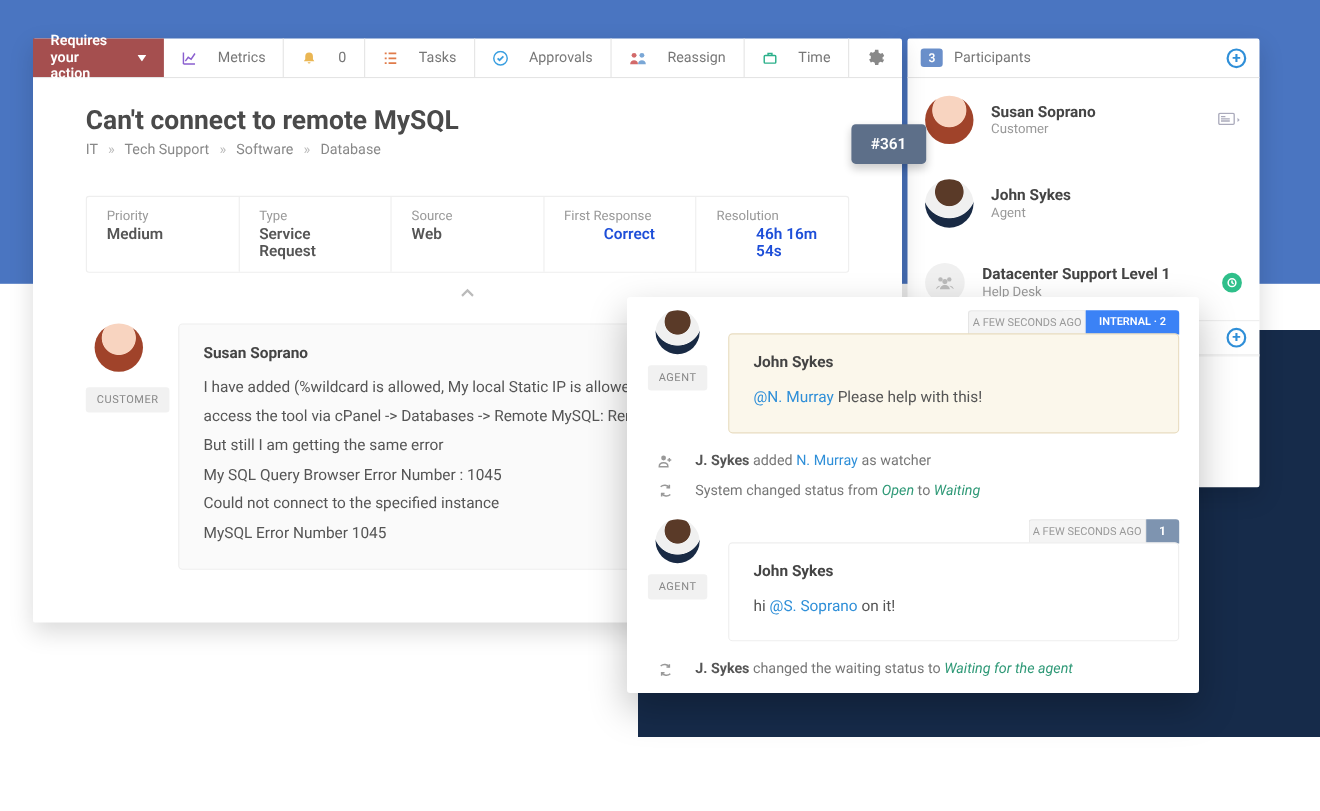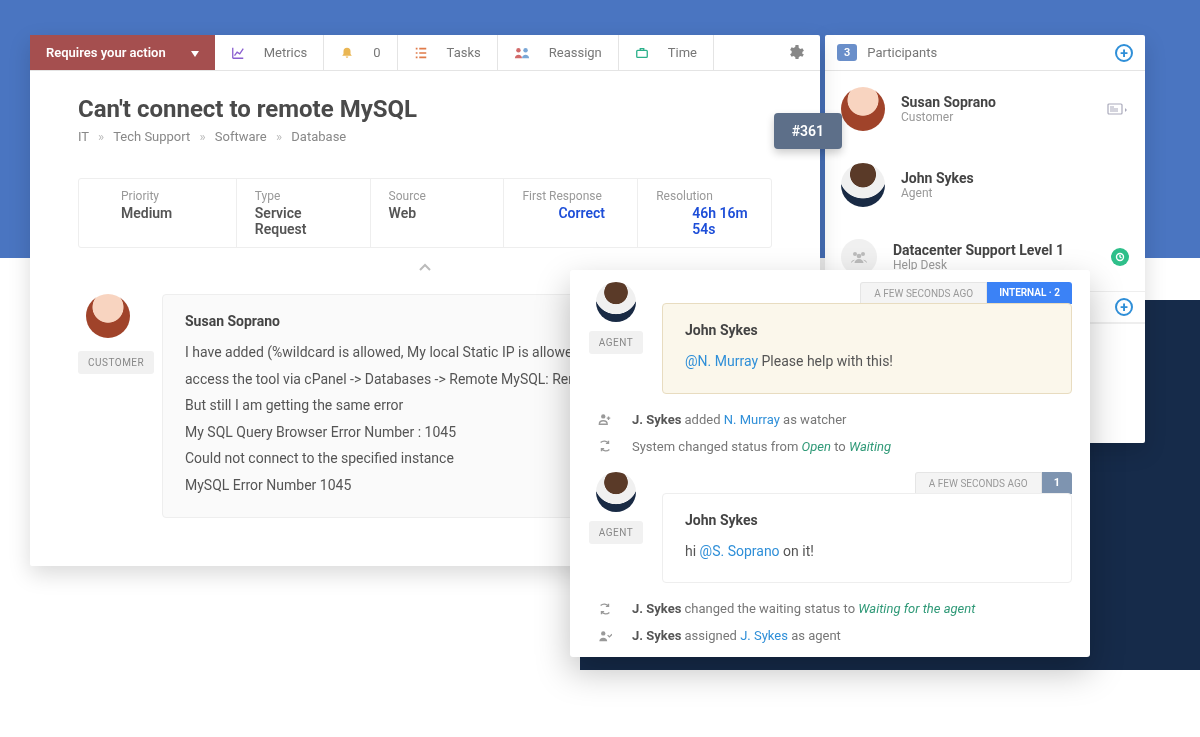--- a/index.html
+++ b/index.html
@@ -69,21 +69,20 @@
     font-weight: 600;
     padding: 10px 18px;
     border-radius: 4px;
     box-shadow: 0 4px 8px rgba(0,0,0,.2);
   }
   .meta-row {
     display: flex;
     margin: 24px 48px 0 48px;
     border: 1px solid #eee;
     border-radius: 3px;
-    padding-left: 24px;
   }
   .meta-box {
     flex: 1;
     padding: 10px 18px;
     border-right: 1px solid #eee;
   }
   .meta-box:last-child { border-right: none; }
   .meta-label { font-size: 12px; color: #999; margin-bottom: 2px; }
   .meta-value { font-size: 14px; color: #555; font-weight: 600; }
   .meta-value.green { color: #1d4ed8; margin-left: 36px; }
@@ -227,21 +226,21 @@
   }
   .convo-msg .avatar-col { width: 56px; }
   .convo-msg .avatar{ width:40px; height:40px;}
   .convo-msg .role-badge { margin-top:6px;}
   .convo-body-wrap { flex:1; }
   .convo-tags {
     display:flex; justify-content:flex-end; gap:0; margin-bottom:-1px;
   }
   .tag-time {
     background:#f4f4f4; color:#999; font-size:10px;
-    padding:5px 13px; border:1px solid #e5e5e5; border-bottom:none;
+    padding:5px 3px; border:1px solid #e5e5e5; border-bottom:none;
     border-top-left-radius:3px;
   }
   .tag-internal {
     background:#3b82f6; color:#fff; font-size:10px;
     padding:5px 12px; border-top-right-radius:3px;
     font-weight:600;
   }
   .tag-count {
     background:#7e94b0; color:#fff; font-size:11px;
     padding:4px 12px; border-top-right-radius:3px; font-weight:700;
@@ -290,20 +289,27 @@
       <svg width="14" height="14" viewBox="0 0 16 16" fill="#eab653">
           <path d="M8 2a4 4 0 00-4 4v3l-1.5 2h11L12 9V6a4 4 0 00-4-4zM6.5 12a1.5 1.5 0 003 0h-3z"></path>
         </svg>
       <span>0</span>
     </div>
     <div class="tab">
       <svg width="14" height="14" viewBox="0 0 16 16" stroke="#e07b4a" stroke-width="1.8" fill="none">
           <path d="M2 3h2M6 3h8M2 8h2M6 8h8M2 13h2M6 13h8"></path>
         </svg>
       <span>Tasks</span>
+    </div>
+    <div class="tab">
+      <svg width="14" height="14" viewBox="0 0 16 16">
+          <circle cx="8" cy="8" r="7" fill="none" stroke="#3a9fe0" stroke-width="1.5"></circle>
+          <path d="M5 8l2 2 4-4" fill="none" stroke="#3a9fe0" stroke-width="1.8"></path>
+        </svg>
+      <span>Approvals</span>
     </div>
     <div class="tab">
       <svg width="16" height="14" viewBox="0 0 18 14" fill="#d26a6a">
           <circle cx="5" cy="4" r="2.5"></circle>
           <path d="M1 13c0-2.5 1.8-4 4-4s4 1.5 4 4H1z"></path>
           <circle cx="13" cy="4" r="2.5" fill="#7aa7d6"></circle>
           <path d="M9 13c0-2.5 1.8-4 4-4s4 1.5 4 4H9z" fill="#7aa7d6"></path>
         </svg>
       <span>Reassign</span>
     </div>
@@ -507,24 +513,14 @@
   <div class="event-row">
     <svg viewBox="0 0 16 16" width="14" height="14" fill="none" stroke="#999" stroke-width="1.6">
         <path d="M3 4a6 6 0 019 1M13 12a6 6 0 01-9-1"></path>
         <path d="M12 2v3h-3M4 14v-3h3"></path>
       </svg>
     <span>
       <b>J. Sykes</b><span> changed the waiting status to </span><span class="italic-link">Waiting for the agent</span>
     </span>
   </div>
 
-  <div class="event-row">
-    <svg viewBox="0 0 16 14" width="14" height="14" fill="#999">
-        <circle cx="6" cy="4" r="2.5"></circle>
-        <path d="M1.5 13c0-2.5 2-4 4.5-4s4.5 1.5 4.5 4h-9z"></path>
-        <path d="M11 6l2 2 3-3" stroke="#999" stroke-width="1.5" fill="none"></path>
-      </svg>
-    <span>
-      <b>J. Sykes</b><span> assigned </span><span class="mention">J. Sykes</span><span> as agent</span>
-    </span>
-  </div>
 
 </div>
 
 </body></html>

